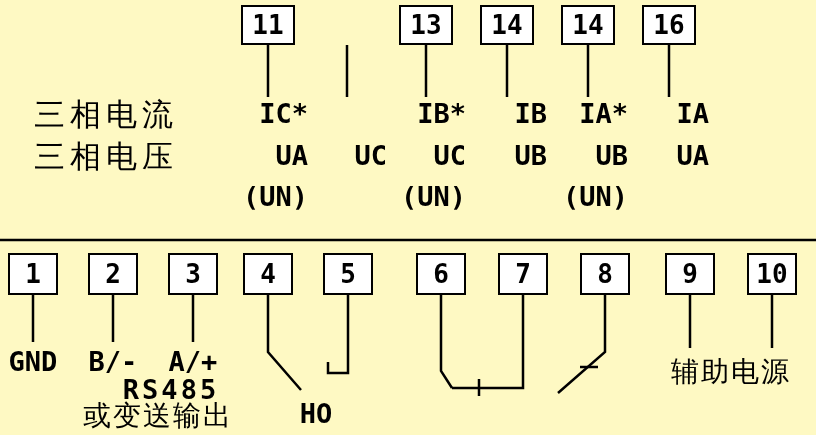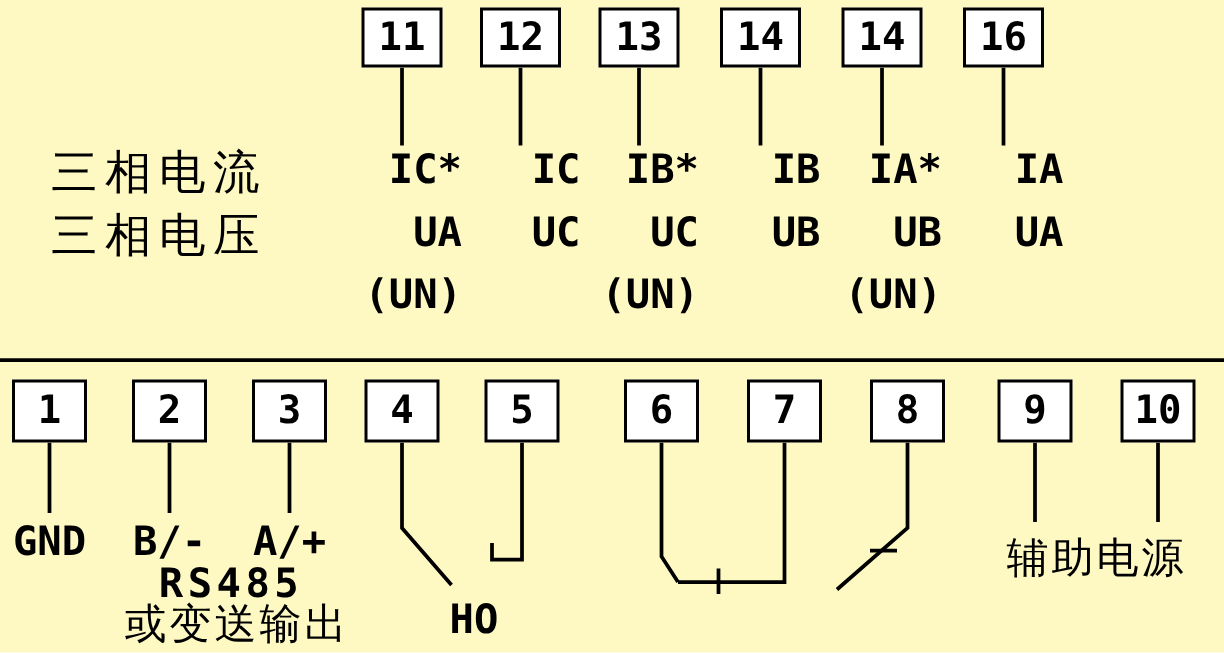--- a/index.html
+++ b/index.html
@@ -46,21 +46,21 @@
   }
   .cn-small {
     position: absolute;
     font-family: "Liberation Sans", "DejaVu Sans", sans-serif;
     font-size: 28px;
     line-height: 32px;
     letter-spacing: 2px;
     white-space: nowrap;
     text-align: center;
   }
-  .spaced { letter-spacing: 3px; }
+  .spaced { letter-spacing: 3px; margin-left: 17px; }
 </style>
 </head>
 <body>
 
 <div class="diagram">
 
   <svg class="wires" width="816" height="435" viewBox="0 0 816 435" stroke="#000000" stroke-width="2.5" fill="none">
     <g>
       <line x1="268" y1="45" x2="268" y2="97"></line>
       <line x1="347" y1="45" x2="347" y2="97"></line>
@@ -84,31 +84,29 @@
     <g>
       <path d="M441,295 V371 L452,388"></path>
       <path d="M523,295 V388 H452"></path>
       <line x1="479" y1="379" x2="479" y2="396"></line>
       <path d="M605,295 V352 L558,393"></path>
       <line x1="580" y1="367" x2="598" y2="367"></line>
     </g>
   </svg>
 
   <div class="tbox" style="left:241px">11</div>
-  <div class="tbox" style="left:320px">12</div>
   <div class="tbox" style="left:399px">13</div>
   <div class="tbox" style="left:480px">14</div>
   <div class="tbox" style="left:561px">14</div>
   <div class="tbox" style="left:642px">16</div>
 
   <div class="cn" style="left:34px;top:139px">三相电压</div>
   <div class="cn" style="left:34px;top:97px">三相电流</div>
 
   <div class="lbl w80" style="left:228px;top:98px">IC*</div>
-  <div class="lbl w80" style="left:307px;top:98px">IC</div>
   <div class="lbl w80" style="left:386px;top:98px">IB*</div>
   <div class="lbl w80" style="left:467px;top:98px">IB</div>
   <div class="lbl w80" style="left:548px;top:98px">IA*</div>
   <div class="lbl w80" style="left:629px;top:98px">IA</div>
 
   <div class="lbl w80" style="left:228px;top:140px">UA</div>
   <div class="lbl w80" style="left:307px;top:140px">UC</div>
   <div class="lbl w80" style="left:386px;top:140px">UC</div>
   <div class="lbl w80" style="left:467px;top:140px">UB</div>
   <div class="lbl w80" style="left:548px;top:140px">UB</div>

